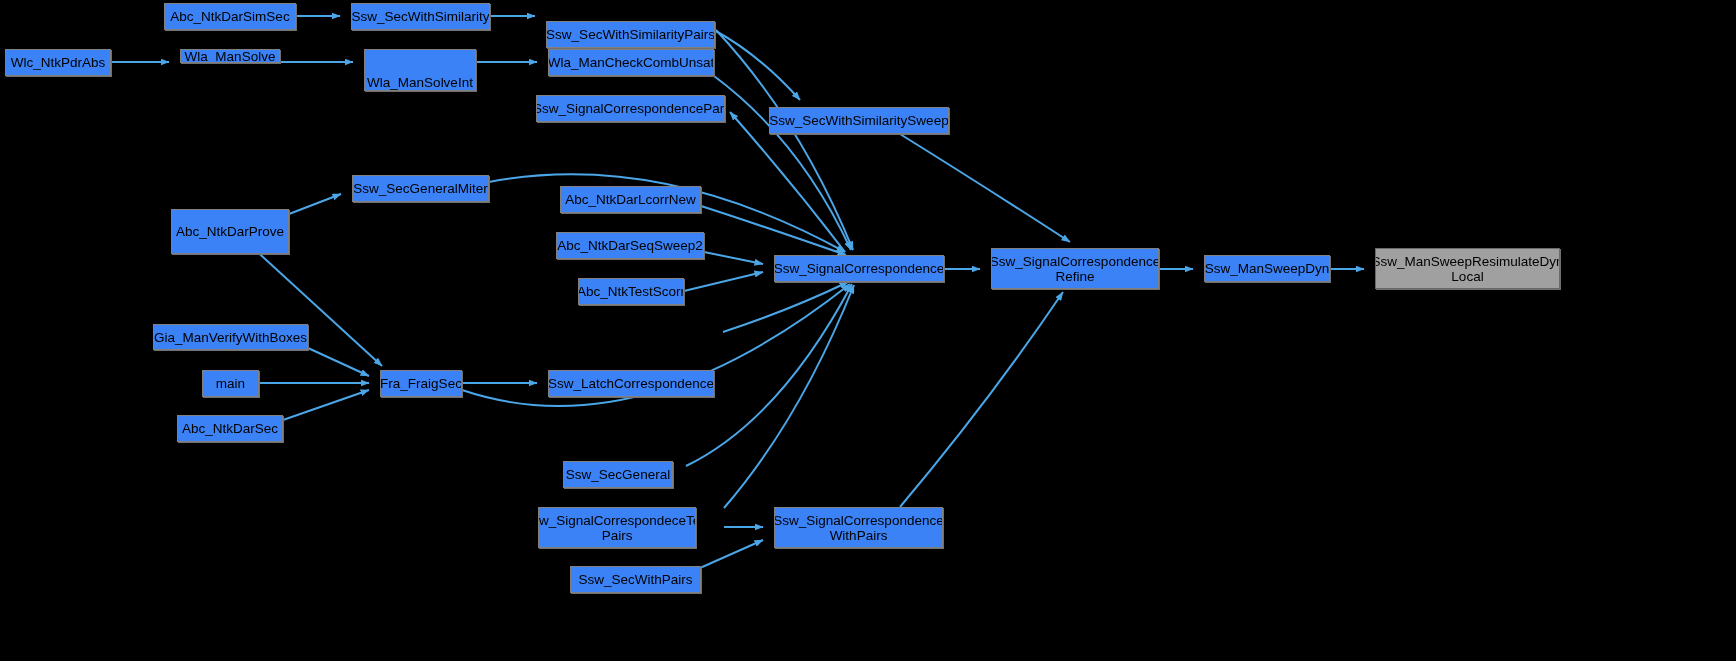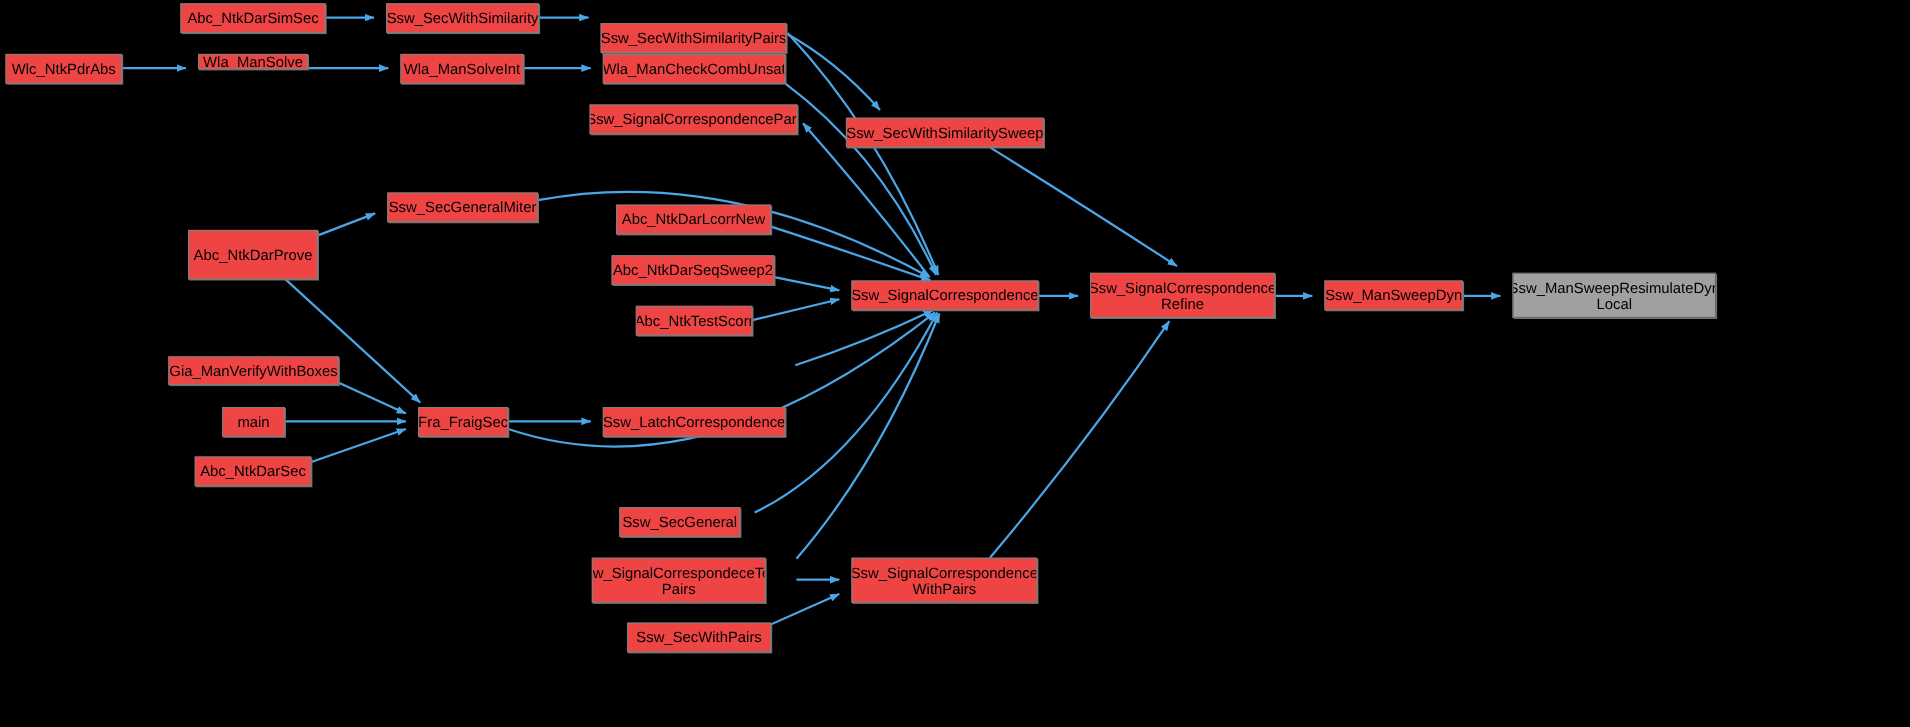--- a/index.html
+++ b/index.html
@@ -26,21 +26,21 @@
   #node-layer {
     position: absolute;
     left: 0;
     top: 0;
     width: 1736px;
     height: 661px;
   }
   .gnode {
     position: absolute;
     box-sizing: border-box;
-    background: #ef4444;
+    background: #3b82f6;
     border: 1px solid #808080;
     box-shadow: 1px 1px 0 0 #707070;
     display: flex;
     align-items: center;
     justify-content: center;
     text-align: center;
     color: #000000;
     font-size: 13.5px;
     line-height: 15px;
     letter-spacing: 0px;
@@ -100,21 +100,21 @@
         <path d="M691,572 L763,540" fill="none" stroke="#4ba6e8" stroke-width="2" marker-end="url(#arrowhead)"></path>
         <path d="M900,507 Q990,400 1063,292" fill="none" stroke="#4ba6e8" stroke-width="2" marker-end="url(#arrowhead)"></path>
       </g>
   </svg>
   <div id="node-layer">
       <div class="gnode" style="left: 164px; top: 3px; width: 132px; height: 27px;"><span class="lbl">Abc_NtkDarSimSec</span></div>
       <div class="gnode" style="left: 351px; top: 3px; width: 139px; height: 27px;"><span class="lbl">Ssw_SecWithSimilarity</span></div>
       <div class="gnode" style="left: 546px; top: 21px; width: 169px; height: 27px;"><span class="lbl">Ssw_SecWithSimilarityPairs</span></div>
       <div class="gnode" style="left: 5px; top: 49px; width: 106px; height: 27px;"><span class="lbl">Wlc_NtkPdrAbs</span></div>
       <div class="gnode" style="left: 180px; top: 49px; width: 100px; height: 14px;"><span class="lbl">Wla_ManSolve</span></div>
-      <div class="gnode" style="left: 364px; top: 49px; width: 112px; height: 27px;"><span class="lbl">Wla_ManSolveInt</span></div>
+      <div class="gnode" style="left: 364px; top: 49px; width: 112px; height: 42px; align-items: flex-end;"><span class="lbl">Wla_ManSolveInt</span></div>
       <div class="gnode" style="left: 548px; top: 49px; width: 166px; height: 27px;"><span class="lbl">Wla_ManCheckCombUnsat</span></div>
       <div class="gnode" style="left: 536px; top: 95px; width: 189px; height: 27px;"><span class="lbl">Ssw_SignalCorrespondencePart</span></div>
       <div class="gnode" style="left: 769px; top: 107px; width: 180px; height: 27px;"><span class="lbl">Ssw_SecWithSimilaritySweep</span></div>
       <div class="gnode" style="left: 352px; top: 175px; width: 137px; height: 27px;"><span class="lbl">Ssw_SecGeneralMiter</span></div>
       <div class="gnode" style="left: 560px; top: 186px; width: 141px; height: 27px;"><span class="lbl">Abc_NtkDarLcorrNew</span></div>
       <div class="gnode" style="left: 171px; top: 209px; width: 118px; height: 45px;"><span class="lbl">Abc_NtkDarProve</span></div>
       <div class="gnode" style="left: 556px; top: 232px; width: 148px; height: 27px;"><span class="lbl">Abc_NtkDarSeqSweep2</span></div>
       <div class="gnode" style="left: 774px; top: 255px; width: 170px; height: 27px;"><span class="lbl">Ssw_SignalCorrespondence</span></div>
       <div class="gnode" style="left: 991px; top: 248px; width: 168px; height: 41px;"><span class="lbl">Ssw_SignalCorrespondence
 Refine</span></div>

